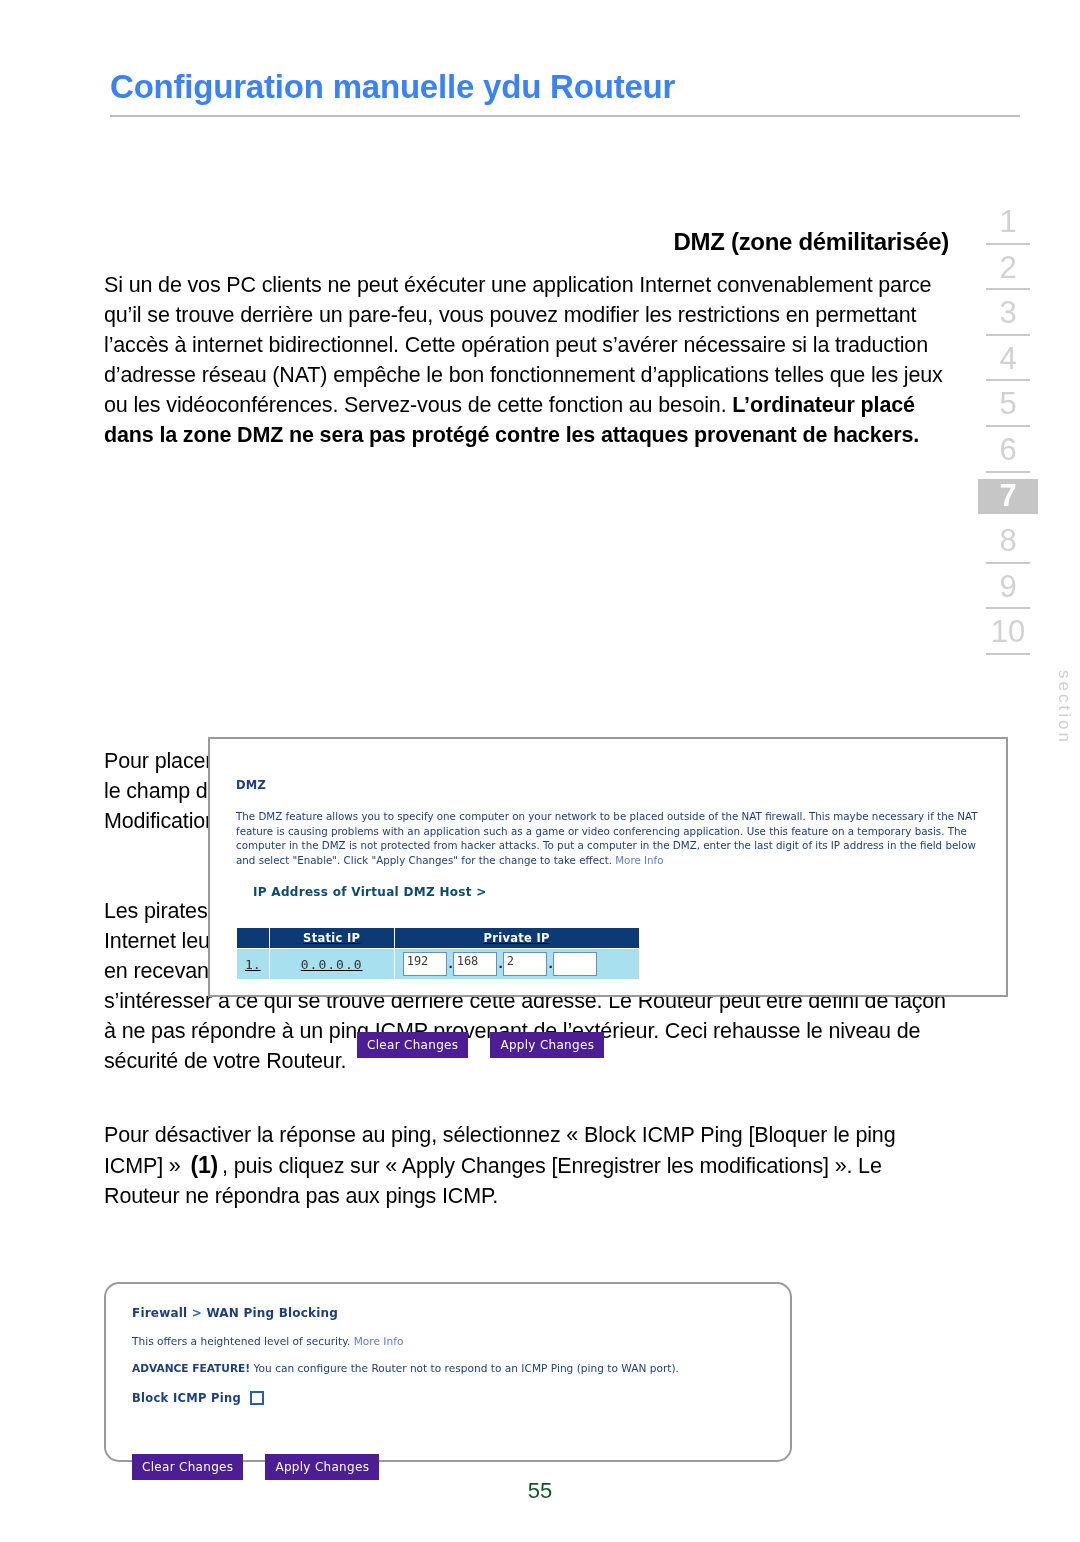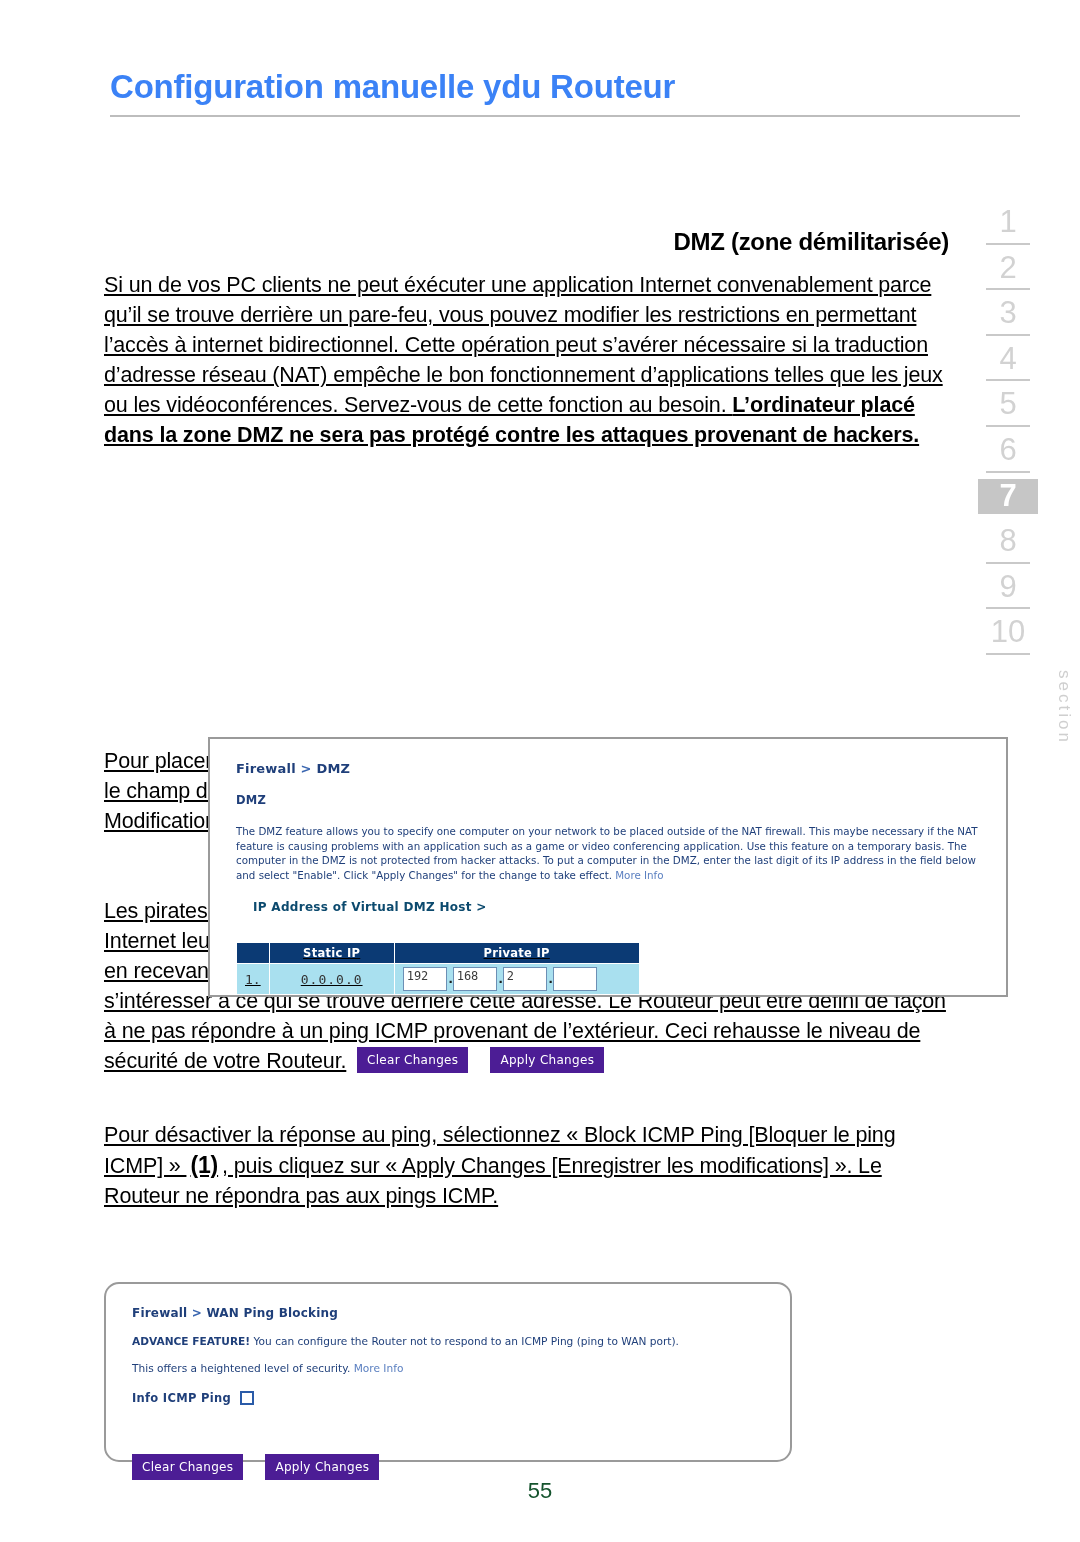--- a/index.html
+++ b/index.html
@@ -86,21 +86,20 @@
     font-weight: bold;
     margin: 0 0 14px 0;
     letter-spacing: -0.3px;
     text-align: right;
   }
   p.para {
     font-size: 21.5px;
     line-height: 30px;
     margin: 0 0 0 0;
     letter-spacing: -0.15px;
-    text-decoration: underline;
   }
   p.para b { font-weight: bold; }
   .callout-num {
     font-weight: bold;
     font-size: 23px;
     padding: 0 4px;
   }
 
   
   .shot {
@@ -278,25 +277,20 @@
 <div class="section-word">section</div>
 
 <div class="content">
 
   <h2 class="sub">DMZ (zone démilitarisée)</h2>
 
   <p class="para"><span>Si un de vos PC clients ne peut éxécuter une application Internet convenablement parce qu’il se trouve derrière un pare-feu, vous pouvez modifier les restrictions en permettant l’accès à internet bidirectionnel. Cette opération peut s’avérer nécessaire si la traduction d’adresse réseau (NAT) empêche le bon fonctionnement d’applications telles que les jeux ou les vidéoconférences. Servez-vous de cette fonction au besoin. </span><b>L’ordinateur placé dans la zone DMZ ne sera pas protégé contre les attaques provenant de hackers.</b></p>
 
   <div class="shot" id="shot-dmz">
     <div class="shot-inner">
-      <div class="crumb">
-        <span>Firewall</span>
-        <span class="gt">&gt;</span>
-        <span>DMZ</span>
-      </div>
 
       <div class="panel-title">DMZ</div>
 
       <div class="panel-desc"><span>The DMZ feature allows you to specify one computer on your network to be placed outside of the NAT firewall. This maybe necessary if the NAT feature is causing problems with an application such as a game or video conferencing application. Use this feature on a temporary basis. The computer in the DMZ is not protected from hacker attacks. To put a computer in the DMZ, enter the last digit of its IP address in the field below and select "Enable". Click "Apply Changes" for the change to take effect. </span><span class="morelink">More Info</span></div>
 
       <div class="field-label">IP Address of Virtual DMZ Host &gt;</div>
 
       <table class="ip-table">
         <tbody>
             <tr>
@@ -332,26 +326,26 @@
 </div>
 
 <div class="shot" id="shot-wan">
   <div class="shot-inner">
     <div class="crumb" style="font-size:12px">
       <span>Firewall</span>
       <span class="gt">&gt;</span>
       <span>WAN Ping Blocking</span>
     </div>
 
+    <div class="wan-line"><span>This offers a heightened level of security. </span><span class="morelink">More Info</span></div>
+
     <div class="wan-line"><b>ADVANCE FEATURE!</b><span> You can configure the Router not to respond to an ICMP Ping (ping to WAN port).</span></div>
 
-    <div class="wan-line"><span>This offers a heightened level of security. </span><span class="morelink">More Info</span></div>
-
     <div class="chk-row">
-      <span>Info ICMP Ping</span>
+      <span>Block ICMP Ping</span>
       <span class="chkbox"></span>
     </div>
 
     <div class="btn-row" style="margin-top:13px">
       <span class="rbtn">Clear Changes</span>
       <span class="rbtn">Apply Changes</span>
     </div>
   </div>
 </div>
 

